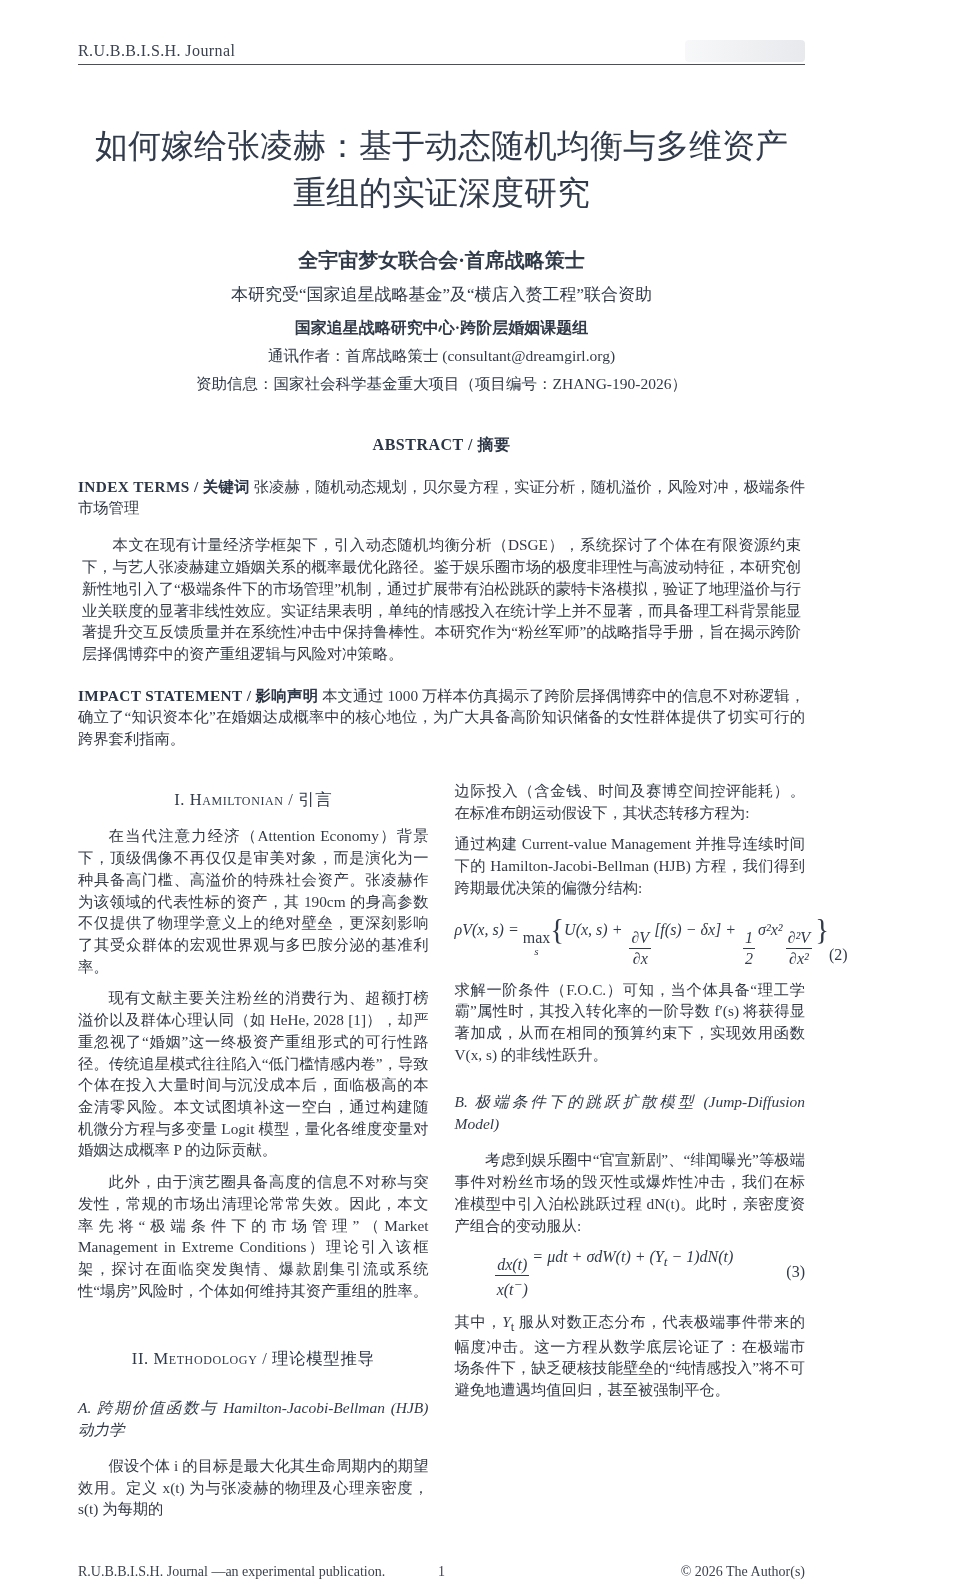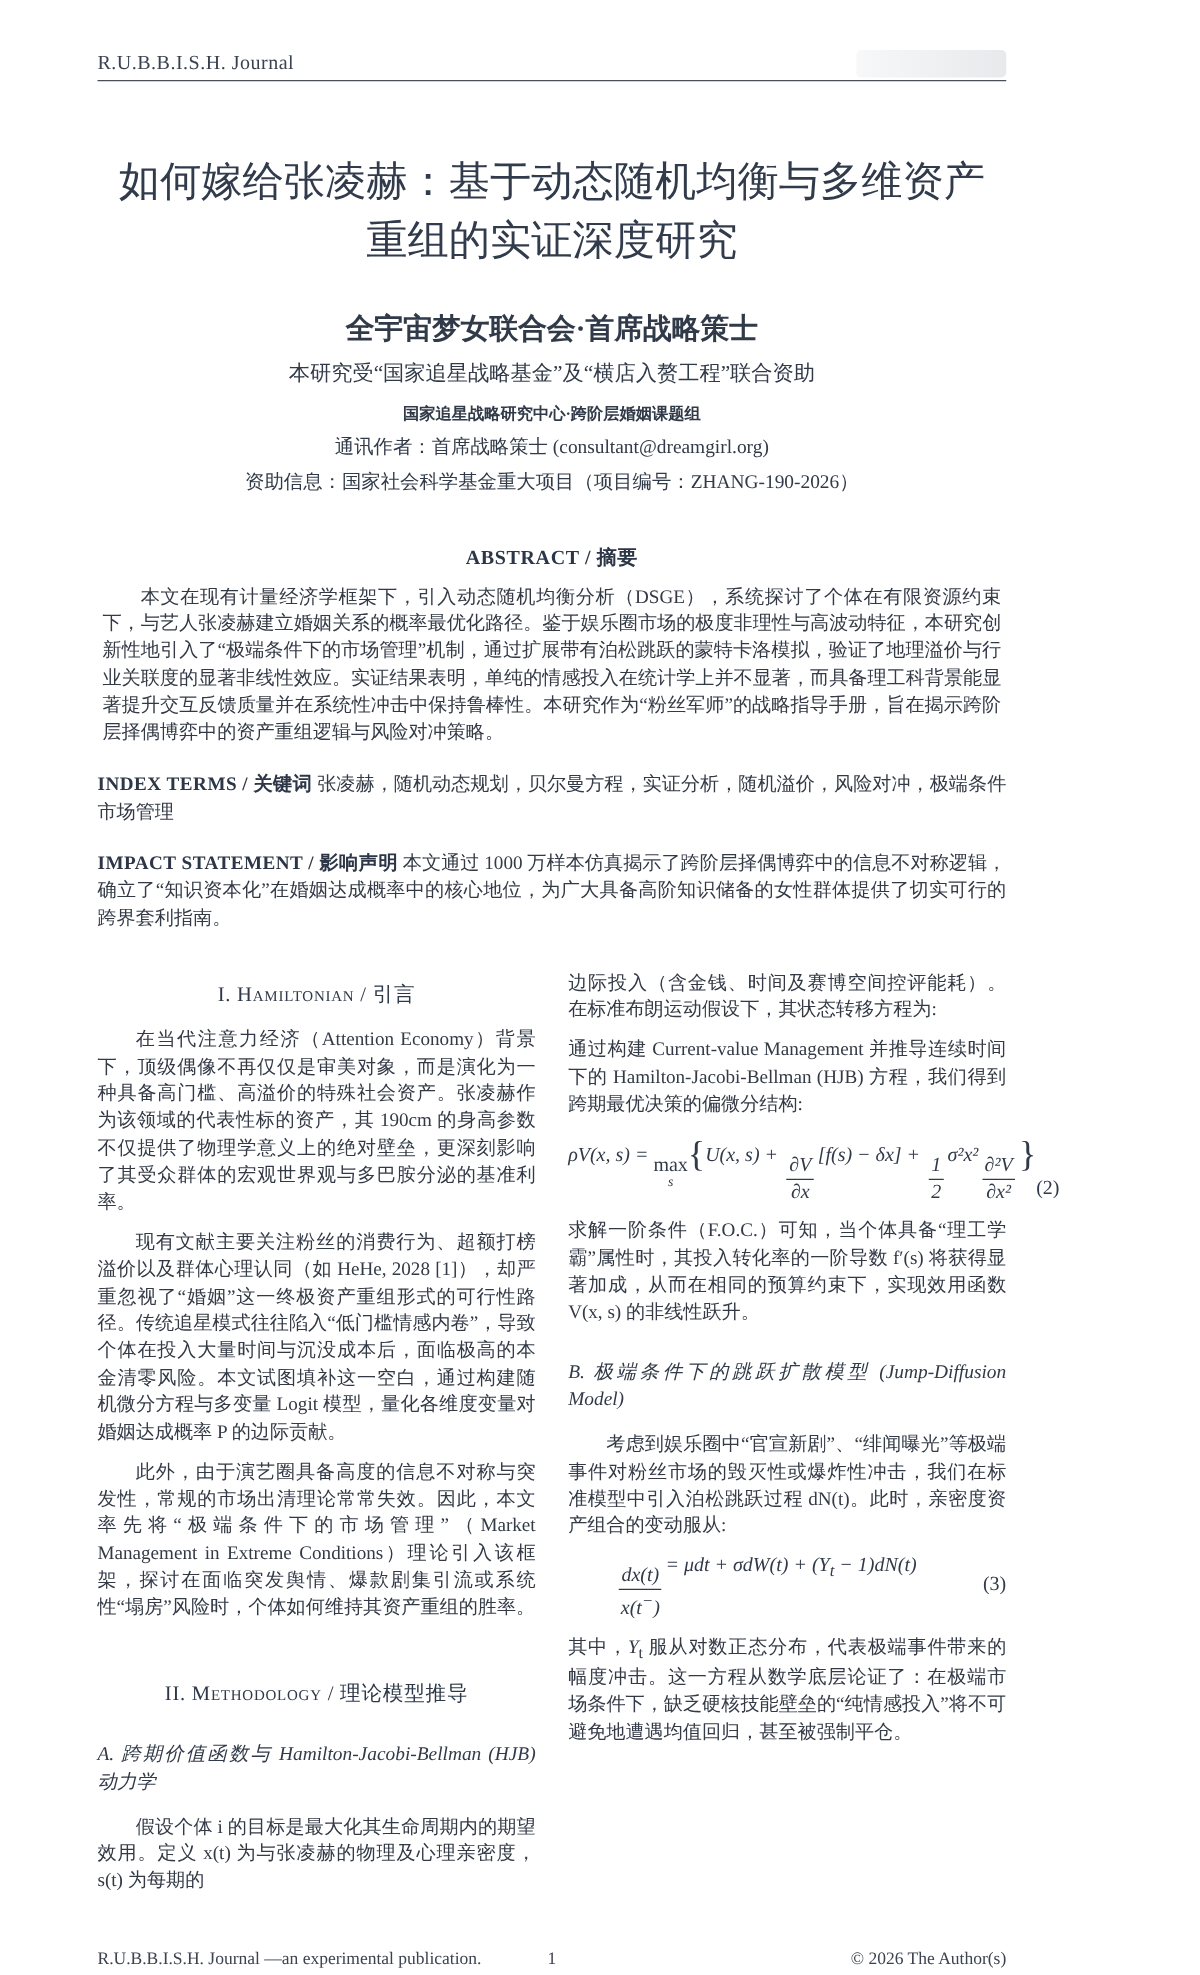--- a/index.html
+++ b/index.html
@@ -7,23 +7,23 @@
         font-family:"Liberation Serif","DejaVu Serif",serif;}
 
   
   .paper{padding:42px 75px 0 78px;color:#333a46;}
   .journal-head{position:relative;border-bottom:1.5px solid #4a4f58;padding-bottom:4px;}
   .journal-name{font-size:16px;color:#3a4150;letter-spacing:.4px;}
   .smudge{position:absolute;right:0;bottom:2px;width:120px;height:22px;border-radius:4px;
           background:linear-gradient(90deg,rgba(180,185,195,.10),rgba(150,155,170,.22));}
   .title{text-align:center;font-size:33px;line-height:1.42;color:#313b4b;margin:58px 10px 0;}
   .authors{text-align:center;margin-top:30px;color:#313a48;}
-  .authors .a1{font-size:23px;font-weight:bold;margin-bottom:9px;}
+  .authors .a1{font-size:20px;font-weight:bold;margin-bottom:9px;}
   .authors .a2{font-size:17px;margin-bottom:12px;}
-  .authors .a3{font-size:13px;font-weight:bold;margin-bottom:7px;}
+  .authors .a3{font-size:16px;font-weight:bold;margin-bottom:7px;}
   .authors .a4{font-size:15.5px;margin-bottom:7px;}
   .authors .a5{font-size:15.5px;}
 
   .abs-head{text-align:center;font-weight:bold;font-size:16px;letter-spacing:.5px;
             color:#2c3646;margin:40px 0 10px;}
   .bodytext{font-size:15.3px;line-height:1.42;text-align:justify;color:#333a46;}
   .abs-p{text-indent:2em;margin:0 4px;}
   .kv-p{margin-top:20px;}
   .kv-p .lbl{font-weight:bold;letter-spacing:.4px;color:#2c3646;}
 
@@ -80,24 +80,24 @@
 
     <div class="authors">
       <div class="a1">全宇宙梦女联合会·首席战略策士</div>
       <div class="a2">本研究受“国家追星战略基金”及“横店入赘工程”联合资助</div>
       <div class="a3">国家追星战略研究中心·跨阶层婚姻课题组</div>
       <div class="a4">通讯作者：首席战略策士 (consultant@dreamgirl.org)</div>
       <div class="a5">资助信息：国家社会科学基金重大项目（项目编号：ZHANG-190-2026）</div>
     </div>
 
     <div class="abs-head">ABSTRACT / 摘要</div>
-    <p class="bodytext abs-p">本文在现有计量经济学框架下，引入动态随机均衡分析（DSGE），系统探讨了个体在有限资源约束下，与艺人张凌赫建立婚姻关系的概率最优化路径。鉴于娱乐圈市场的极度非理性与高波动特征，本研究创新性地引入了“极端条件下的市场管理”机制，通过扩展带有泊松跳跃的蒙特卡洛模拟，验证了地理溢价与行业关联度的显著非线性效应。实证结果表明，单纯的情感投入在统计学上并不显著，而具备理工科背景能显著提升交互反馈质量并在系统性冲击中保持鲁棒性。本研究作为“粉丝军师”的战略指导手册，旨在揭示跨阶层择偶博弈中的资产重组逻辑与风险对冲策略。</p>
-
     <p class="bodytext kv-p"><span class="lbl">INDEX TERMS / 关键词</span>
       <span>张凌赫，随机动态规划，贝尔曼方程，实证分析，随机溢价，风险对冲，极端条件市场管理</span></p>
+
+    <p class="bodytext abs-p">本文在现有计量经济学框架下，引入动态随机均衡分析（DSGE），系统探讨了个体在有限资源约束下，与艺人张凌赫建立婚姻关系的概率最优化路径。鉴于娱乐圈市场的极度非理性与高波动特征，本研究创新性地引入了“极端条件下的市场管理”机制，通过扩展带有泊松跳跃的蒙特卡洛模拟，验证了地理溢价与行业关联度的显著非线性效应。实证结果表明，单纯的情感投入在统计学上并不显著，而具备理工科背景能显著提升交互反馈质量并在系统性冲击中保持鲁棒性。本研究作为“粉丝军师”的战略指导手册，旨在揭示跨阶层择偶博弈中的资产重组逻辑与风险对冲策略。</p>
 
     <p class="bodytext kv-p"><span class="lbl">IMPACT STATEMENT / 影响声明</span>
       <span>本文通过 1000 万样本仿真揭示了跨阶层择偶博弈中的信息不对称逻辑，确立了“知识资本化”在婚姻达成概率中的核心地位，为广大具备高阶知识储备的女性群体提供了切实可行的跨界套利指南。</span></p>
 
     <div class="columns">
 
       <div class="col bodytext">
         <div class="sec-head"><span class="sc">I. Hamiltonian / 引言</span></div>
         <p class="indent">在当代注意力经济（Attention Economy）背景下，顶级偶像不再仅仅是审美对象，而是演化为一种具备高门槛、高溢价的特殊社会资产。张凌赫作为该领域的代表性标的资产，其 190cm 的身高参数不仅提供了物理学意义上的绝对壁垒，更深刻影响了其受众群体的宏观世界观与多巴胺分泌的基准利率。</p>
         <p class="indent">现有文献主要关注粉丝的消费行为、超额打榜溢价以及群体心理认同（如 HeHe, 2028 [1]），却严重忽视了“婚姻”这一终极资产重组形式的可行性路径。传统追星模式往往陷入“低门槛情感内卷”，导致个体在投入大量时间与沉没成本后，面临极高的本金清零风险。本文试图填补这一空白，通过构建随机微分方程与多变量 Logit 模型，量化各维度变量对婚姻达成概率 P 的边际贡献。</p>

